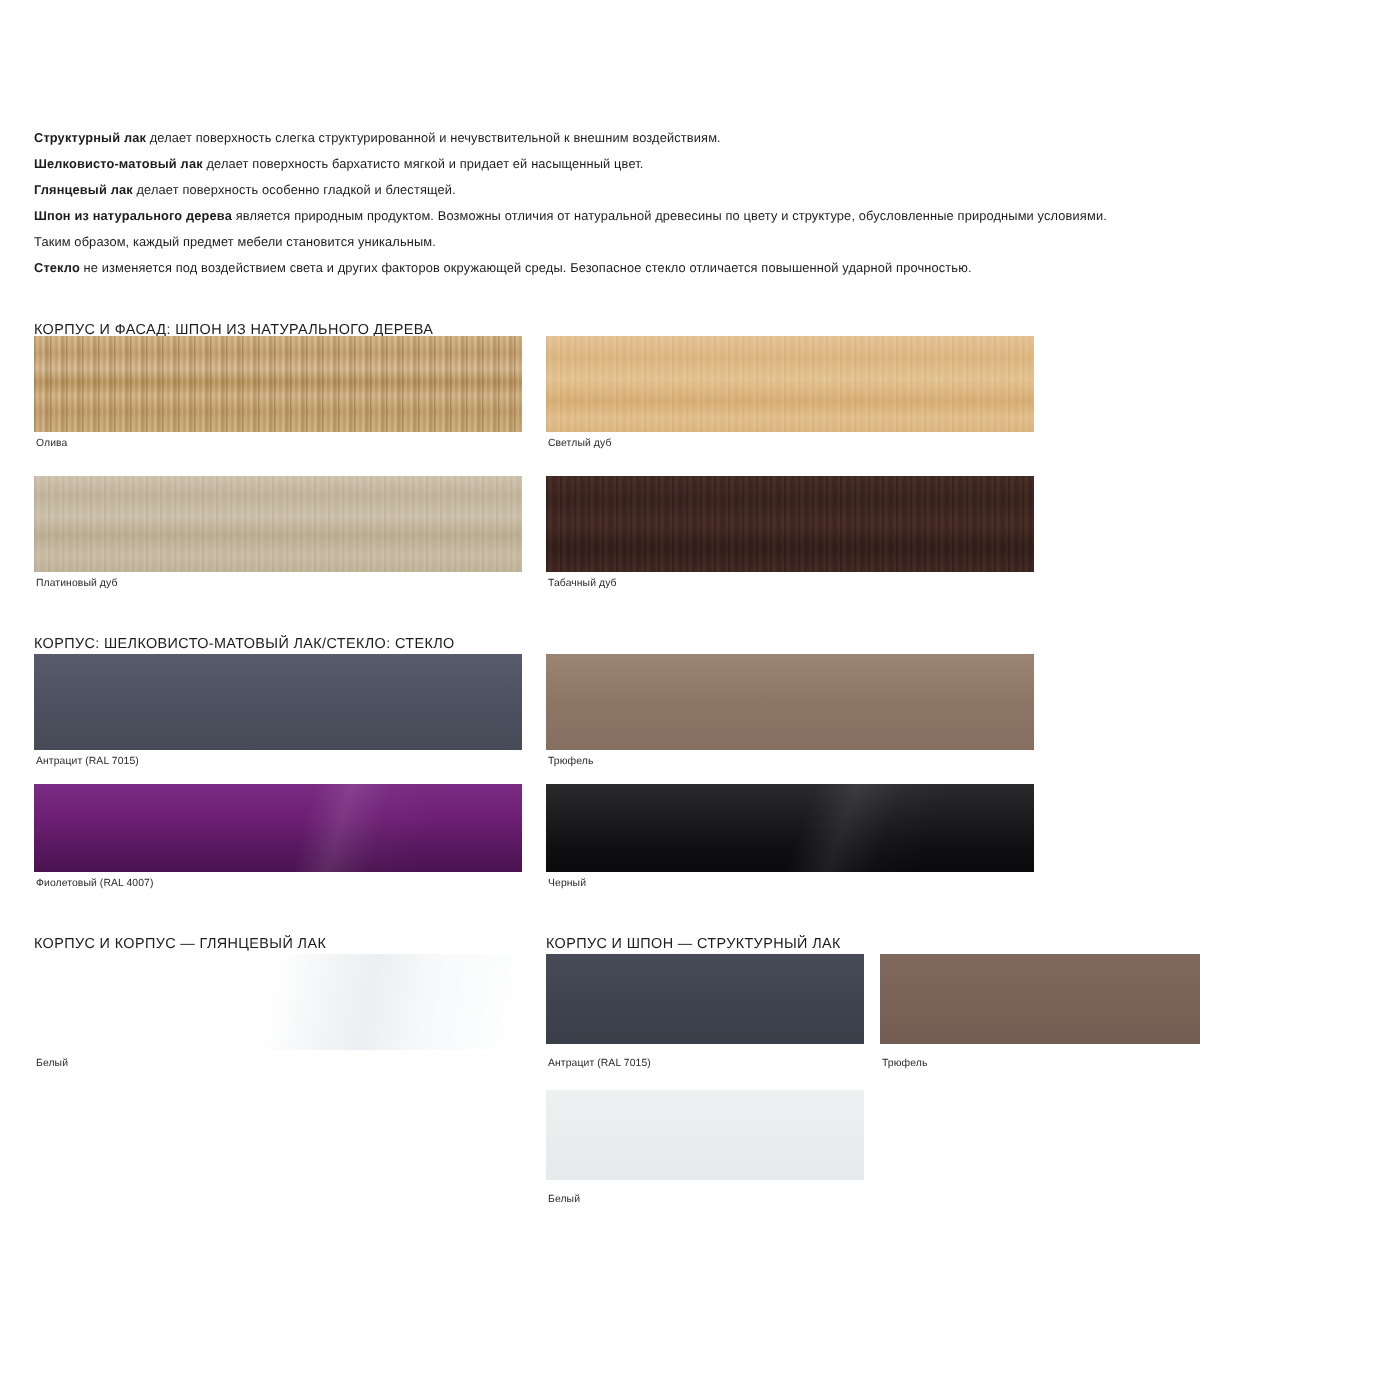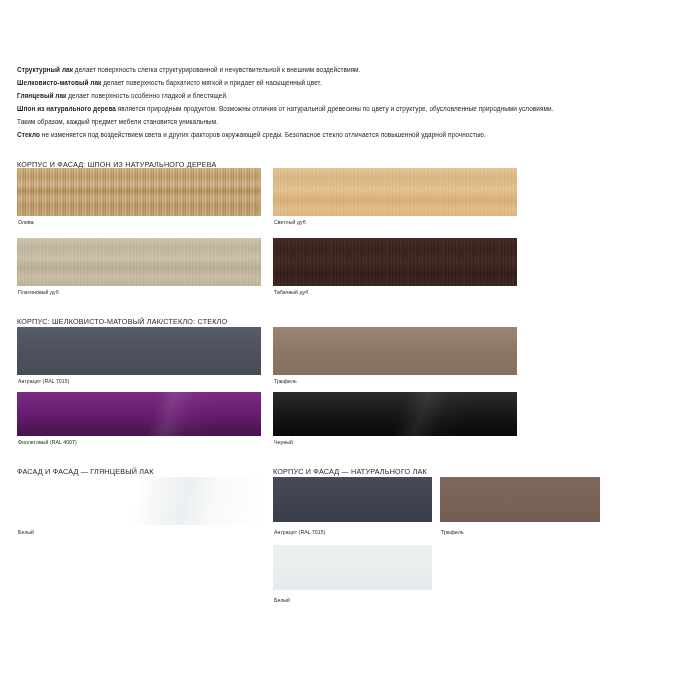--- a/index.html
+++ b/index.html
@@ -194,26 +194,26 @@
 
   <div class="swatch fin-truffle-matte" style="left:273px; top:327px; width:244px; height:48px;"></div>
   <div class="swatch-label" style="left:274px; top:378px;">Трюфель</div>
 
   <div class="swatch fin-violet-gloss" style="left:17px; top:392px; width:244px; height:44px;"></div>
   <div class="swatch-label" style="left:18px; top:439px;">Фиолетовый (RAL 4007)</div>
 
   <div class="swatch fin-black-gloss" style="left:273px; top:392px; width:244px; height:44px;"></div>
   <div class="swatch-label" style="left:274px; top:439px;">Черный</div>
 
-  <div class="section-title" style="left:17px; top:467px;">ФАСАД И ФАСАД — ГЛЯНЦЕВЫЙ ЛАК</div>
+  <div class="section-title" style="left:17px; top:467px;">КОРПУС И КОРПУС — ГЛЯНЦЕВЫЙ ЛАК</div>
 
   <div class="swatch fin-white-gloss" style="left:17px; top:477px; width:244px; height:48px;"></div>
   <div class="swatch-label" style="left:18px; top:529px;">Белый</div>
 
-  <div class="section-title" style="left:273px; top:467px;">КОРПУС И ФАСАД — НАТУРАЛЬНОГО ЛАК</div>
+  <div class="section-title" style="left:273px; top:467px;">КОРПУС И ШПОН — СТРУКТУРНЫЙ ЛАК</div>
 
   <div class="swatch fin-anthracite-struct" style="left:273px; top:477px; width:159px; height:45px;"></div>
   <div class="swatch-label" style="left:274px; top:529px;">Антрацит (RAL 7015)</div>
 
   <div class="swatch fin-truffle-struct" style="left:440px; top:477px; width:160px; height:45px;"></div>
   <div class="swatch-label" style="left:441px; top:529px;">Трюфель</div>
 
   <div class="swatch fin-white-struct" style="left:273px; top:545px; width:159px; height:45px;"></div>
   <div class="swatch-label" style="left:274px; top:597px;">Белый</div>
 

